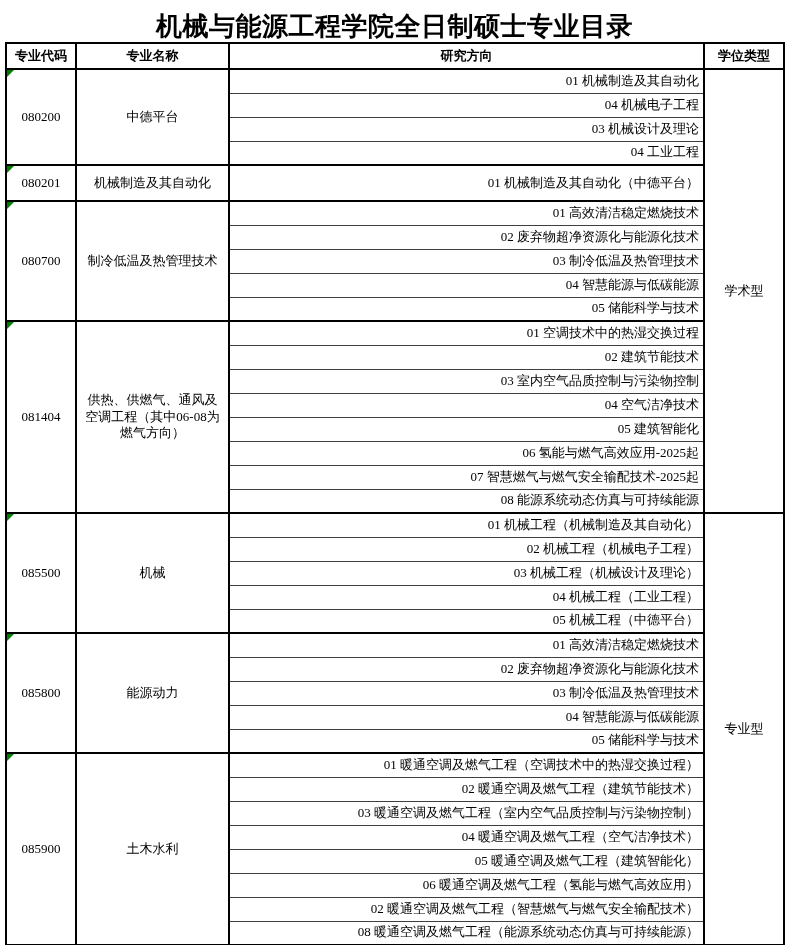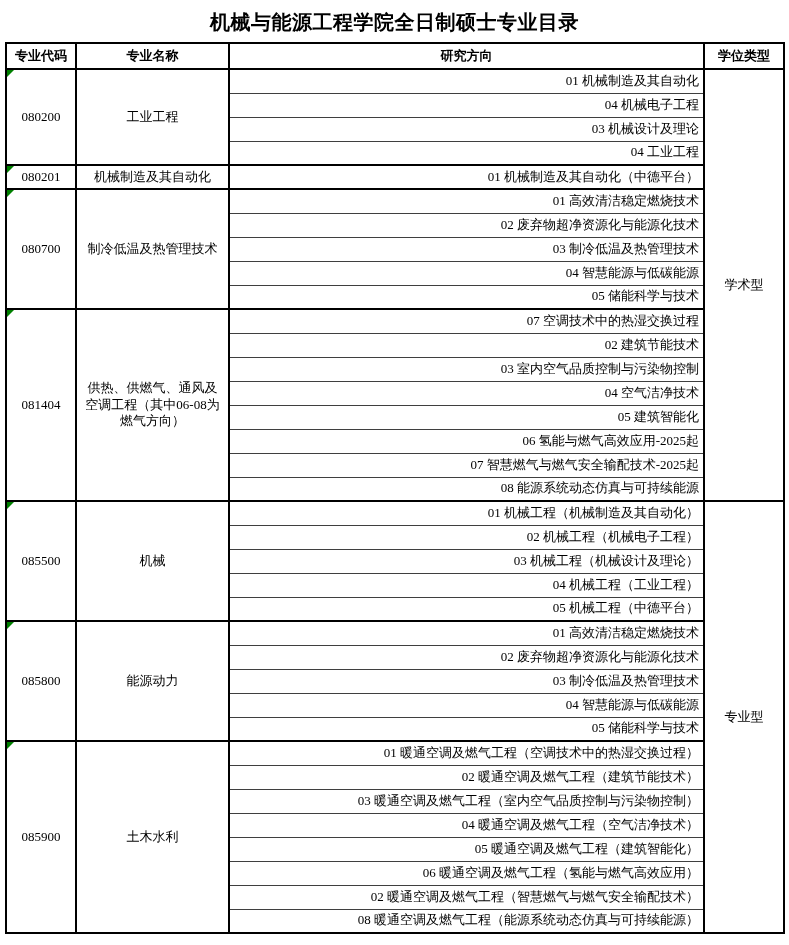--- a/index.html
+++ b/index.html
@@ -10,21 +10,21 @@
     background: #ffffff;
     color: #000000;
     font-family: "Liberation Serif", "DejaVu Serif", serif;
   }
   .title {
     width: 789px;
     height: 42px;
     padding-top: 9px;
     text-align: center;
     font-family: "Liberation Sans", "DejaVu Sans", sans-serif;
-    font-size: 20px;
+    font-size: 26px;
     font-weight: 700;
     letter-spacing: 0.5px;
   }
   table.dir-table {
     border-collapse: collapse;
     table-layout: fixed;
     margin-left: 5px;
     width: 778px;
     border: 2px solid #000000;
   }
@@ -41,21 +41,21 @@
   }
   .dir-table thead tr { height: 26px; }
   .dir-table th {
     font-weight: 700;
     text-align: center;
     border-top: 2px solid #000000;
     border-bottom: 2px solid #000000;
     padding: 0;
   }
   .dir-table tbody tr { height: 24px; }
-  .dir-table tbody tr.tall { height: 24px; }
+  .dir-table tbody tr.tall { height: 36px; }
   .dir-table tbody tr.section-start td { border-top: 2px solid #000000; }
   td.c-code {
     text-align: center;
     position: relative;
     padding: 0;
     margin-top: 29px;
   }
   td.c-name {
     text-align: center;
     padding: 0 6px;
@@ -96,21 +96,21 @@
     <tr>
       <th>专业代码</th>
       <th>专业名称</th>
       <th>研究方向</th>
       <th>学位类型</th>
     </tr>
   </thead>
   <tbody>
       <tr class="section-start">
         <td class="c-code" rowspan="4"><span class="tri"></span><span>080200</span></td>
-        <td class="c-name" rowspan="4">工业工程</td>
+        <td class="c-name" rowspan="4">中德平台</td>
         <td class="c-dir">01 机械制造及其自动化</td>
         <td class="c-deg" rowspan="18">学术型</td>
       </tr>
       <tr>
         <td class="c-dir">04 机械电子工程</td>
       </tr>
       <tr>
         <td class="c-dir">03 机械设计及理论</td>
       </tr>
       <tr>
@@ -134,21 +134,21 @@
       </tr>
       <tr>
         <td class="c-dir">04 智慧能源与低碳能源</td>
       </tr>
       <tr>
         <td class="c-dir">05 储能科学与技术</td>
       </tr>
       <tr class="section-start">
         <td class="c-code" rowspan="8"><span class="tri"></span><span>081404</span></td>
         <td class="c-name" rowspan="8">供热、供燃气、通风及空调工程（其中06-08为燃气方向）</td>
-        <td class="c-dir">07 空调技术中的热湿交换过程</td>
+        <td class="c-dir">01 空调技术中的热湿交换过程</td>
       </tr>
       <tr>
         <td class="c-dir">02 建筑节能技术</td>
       </tr>
       <tr>
         <td class="c-dir">03 室内空气品质控制与污染物控制</td>
       </tr>
       <tr>
         <td class="c-dir">04 空气洁净技术</td>
       </tr>

